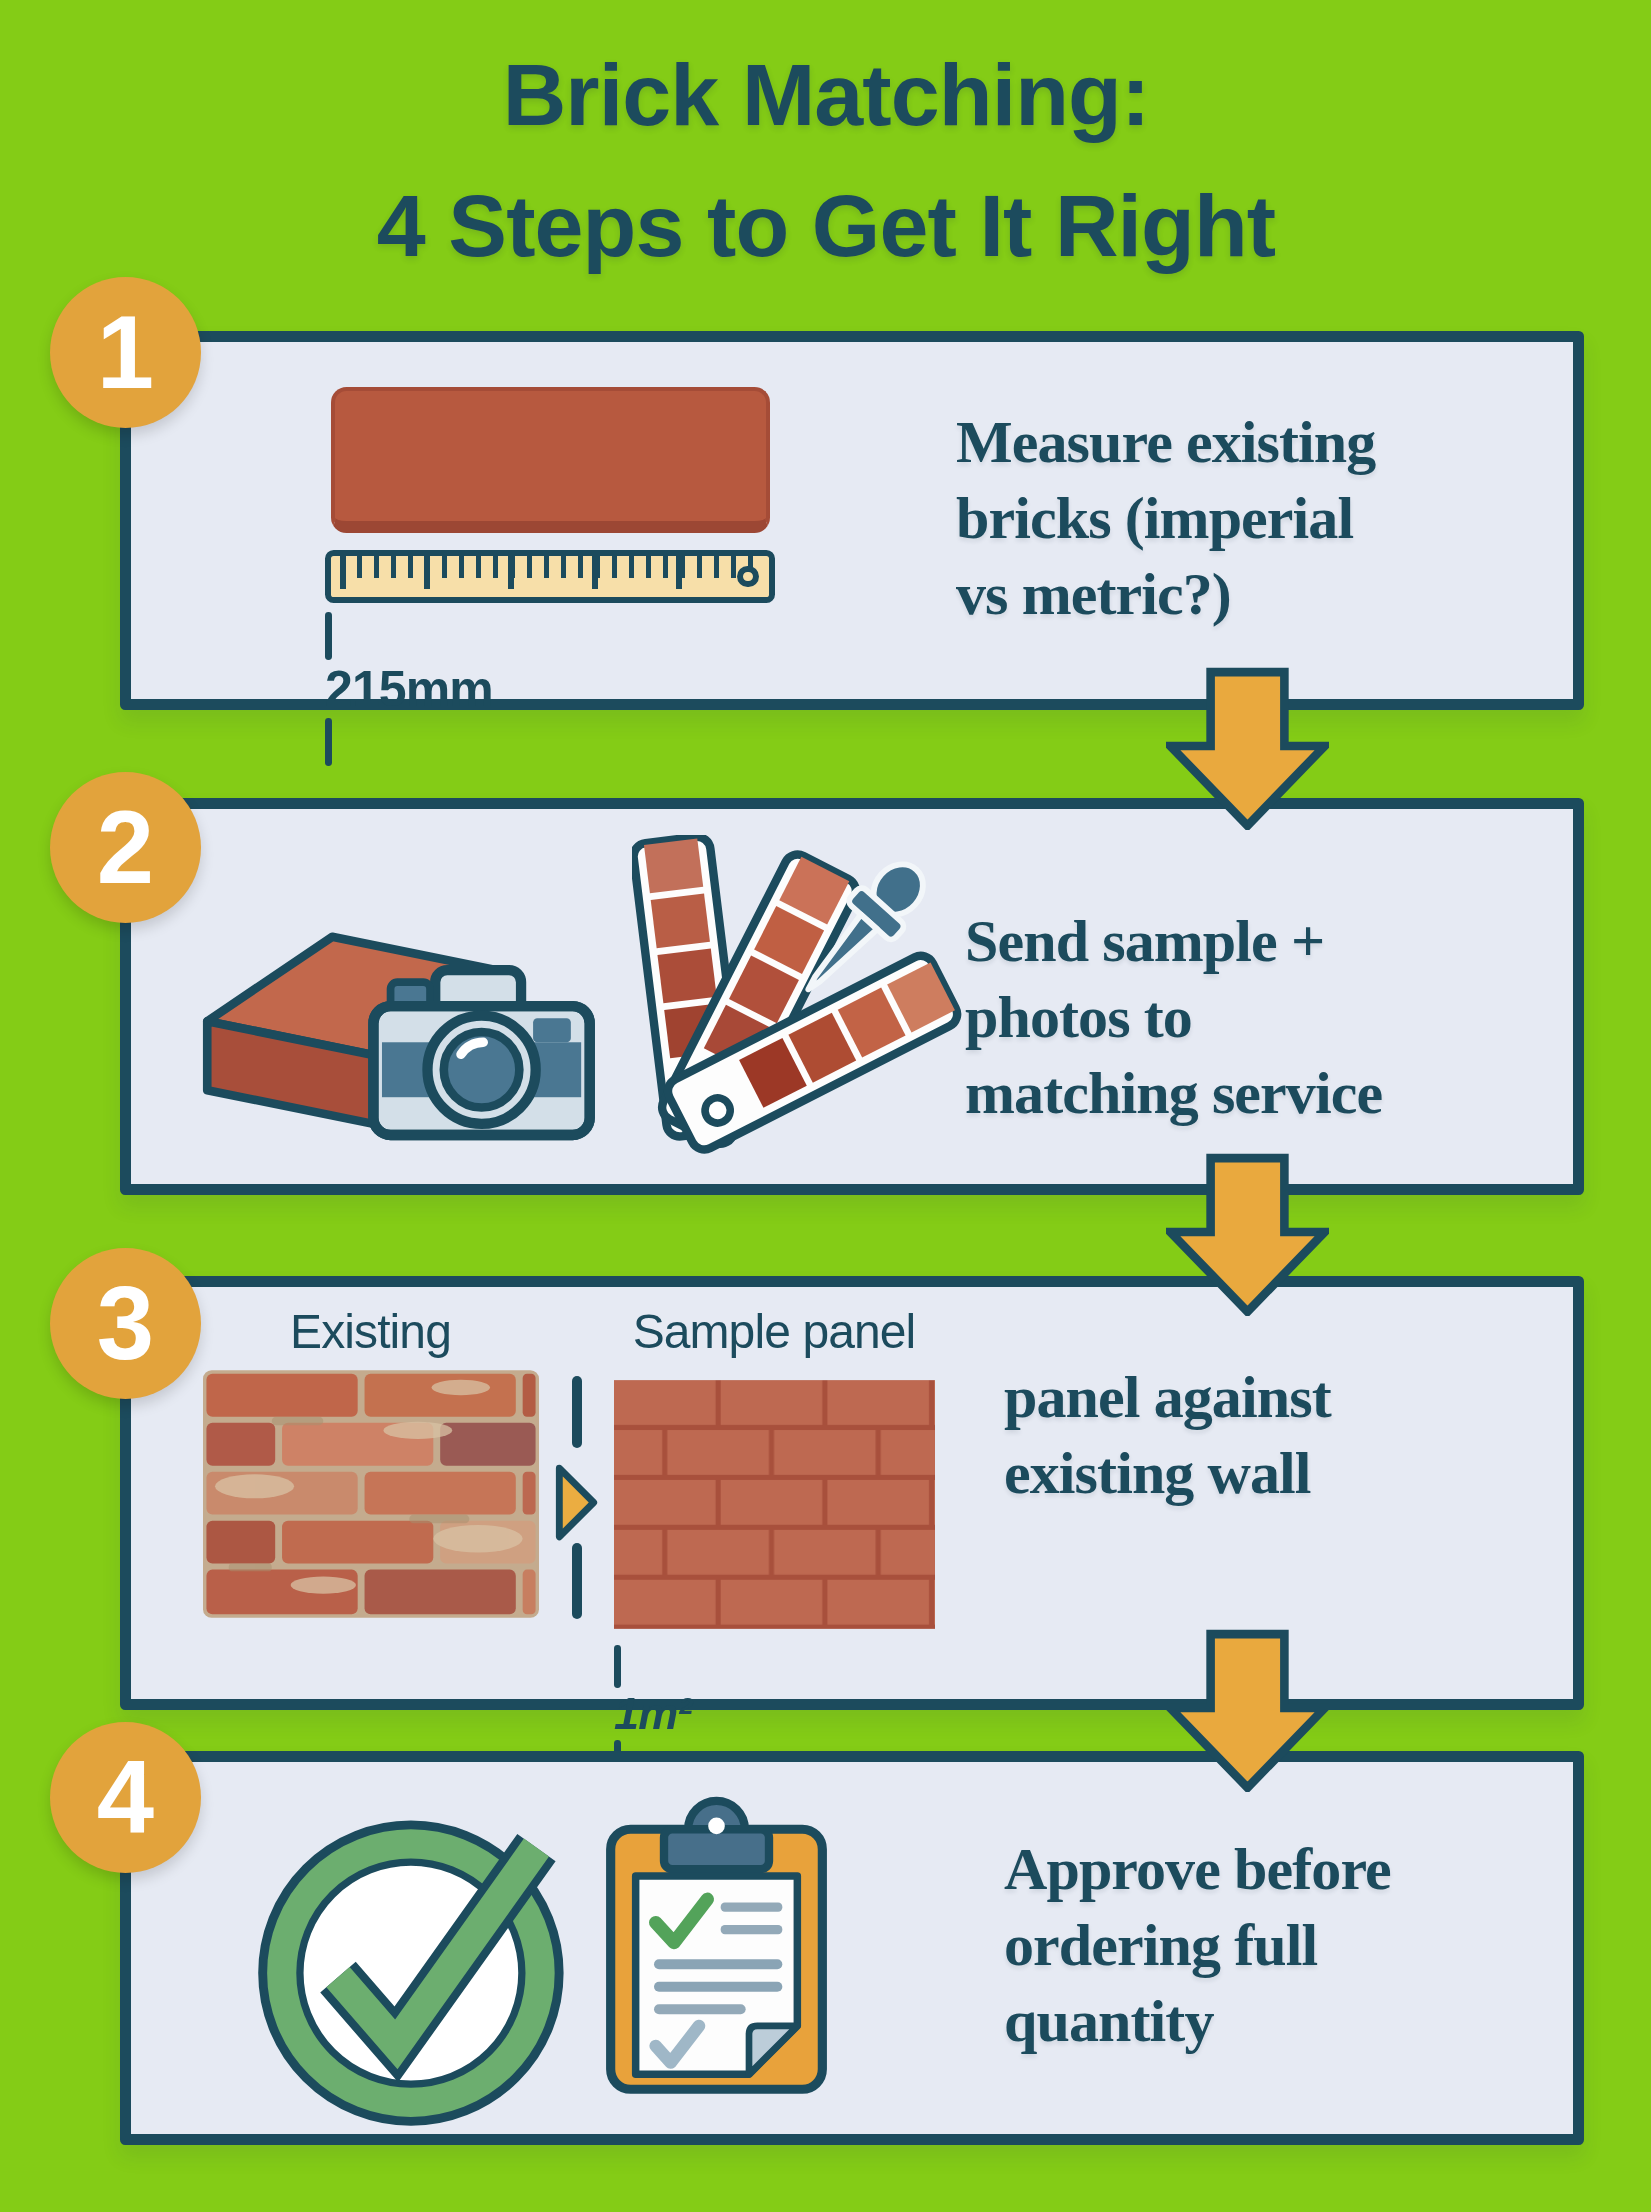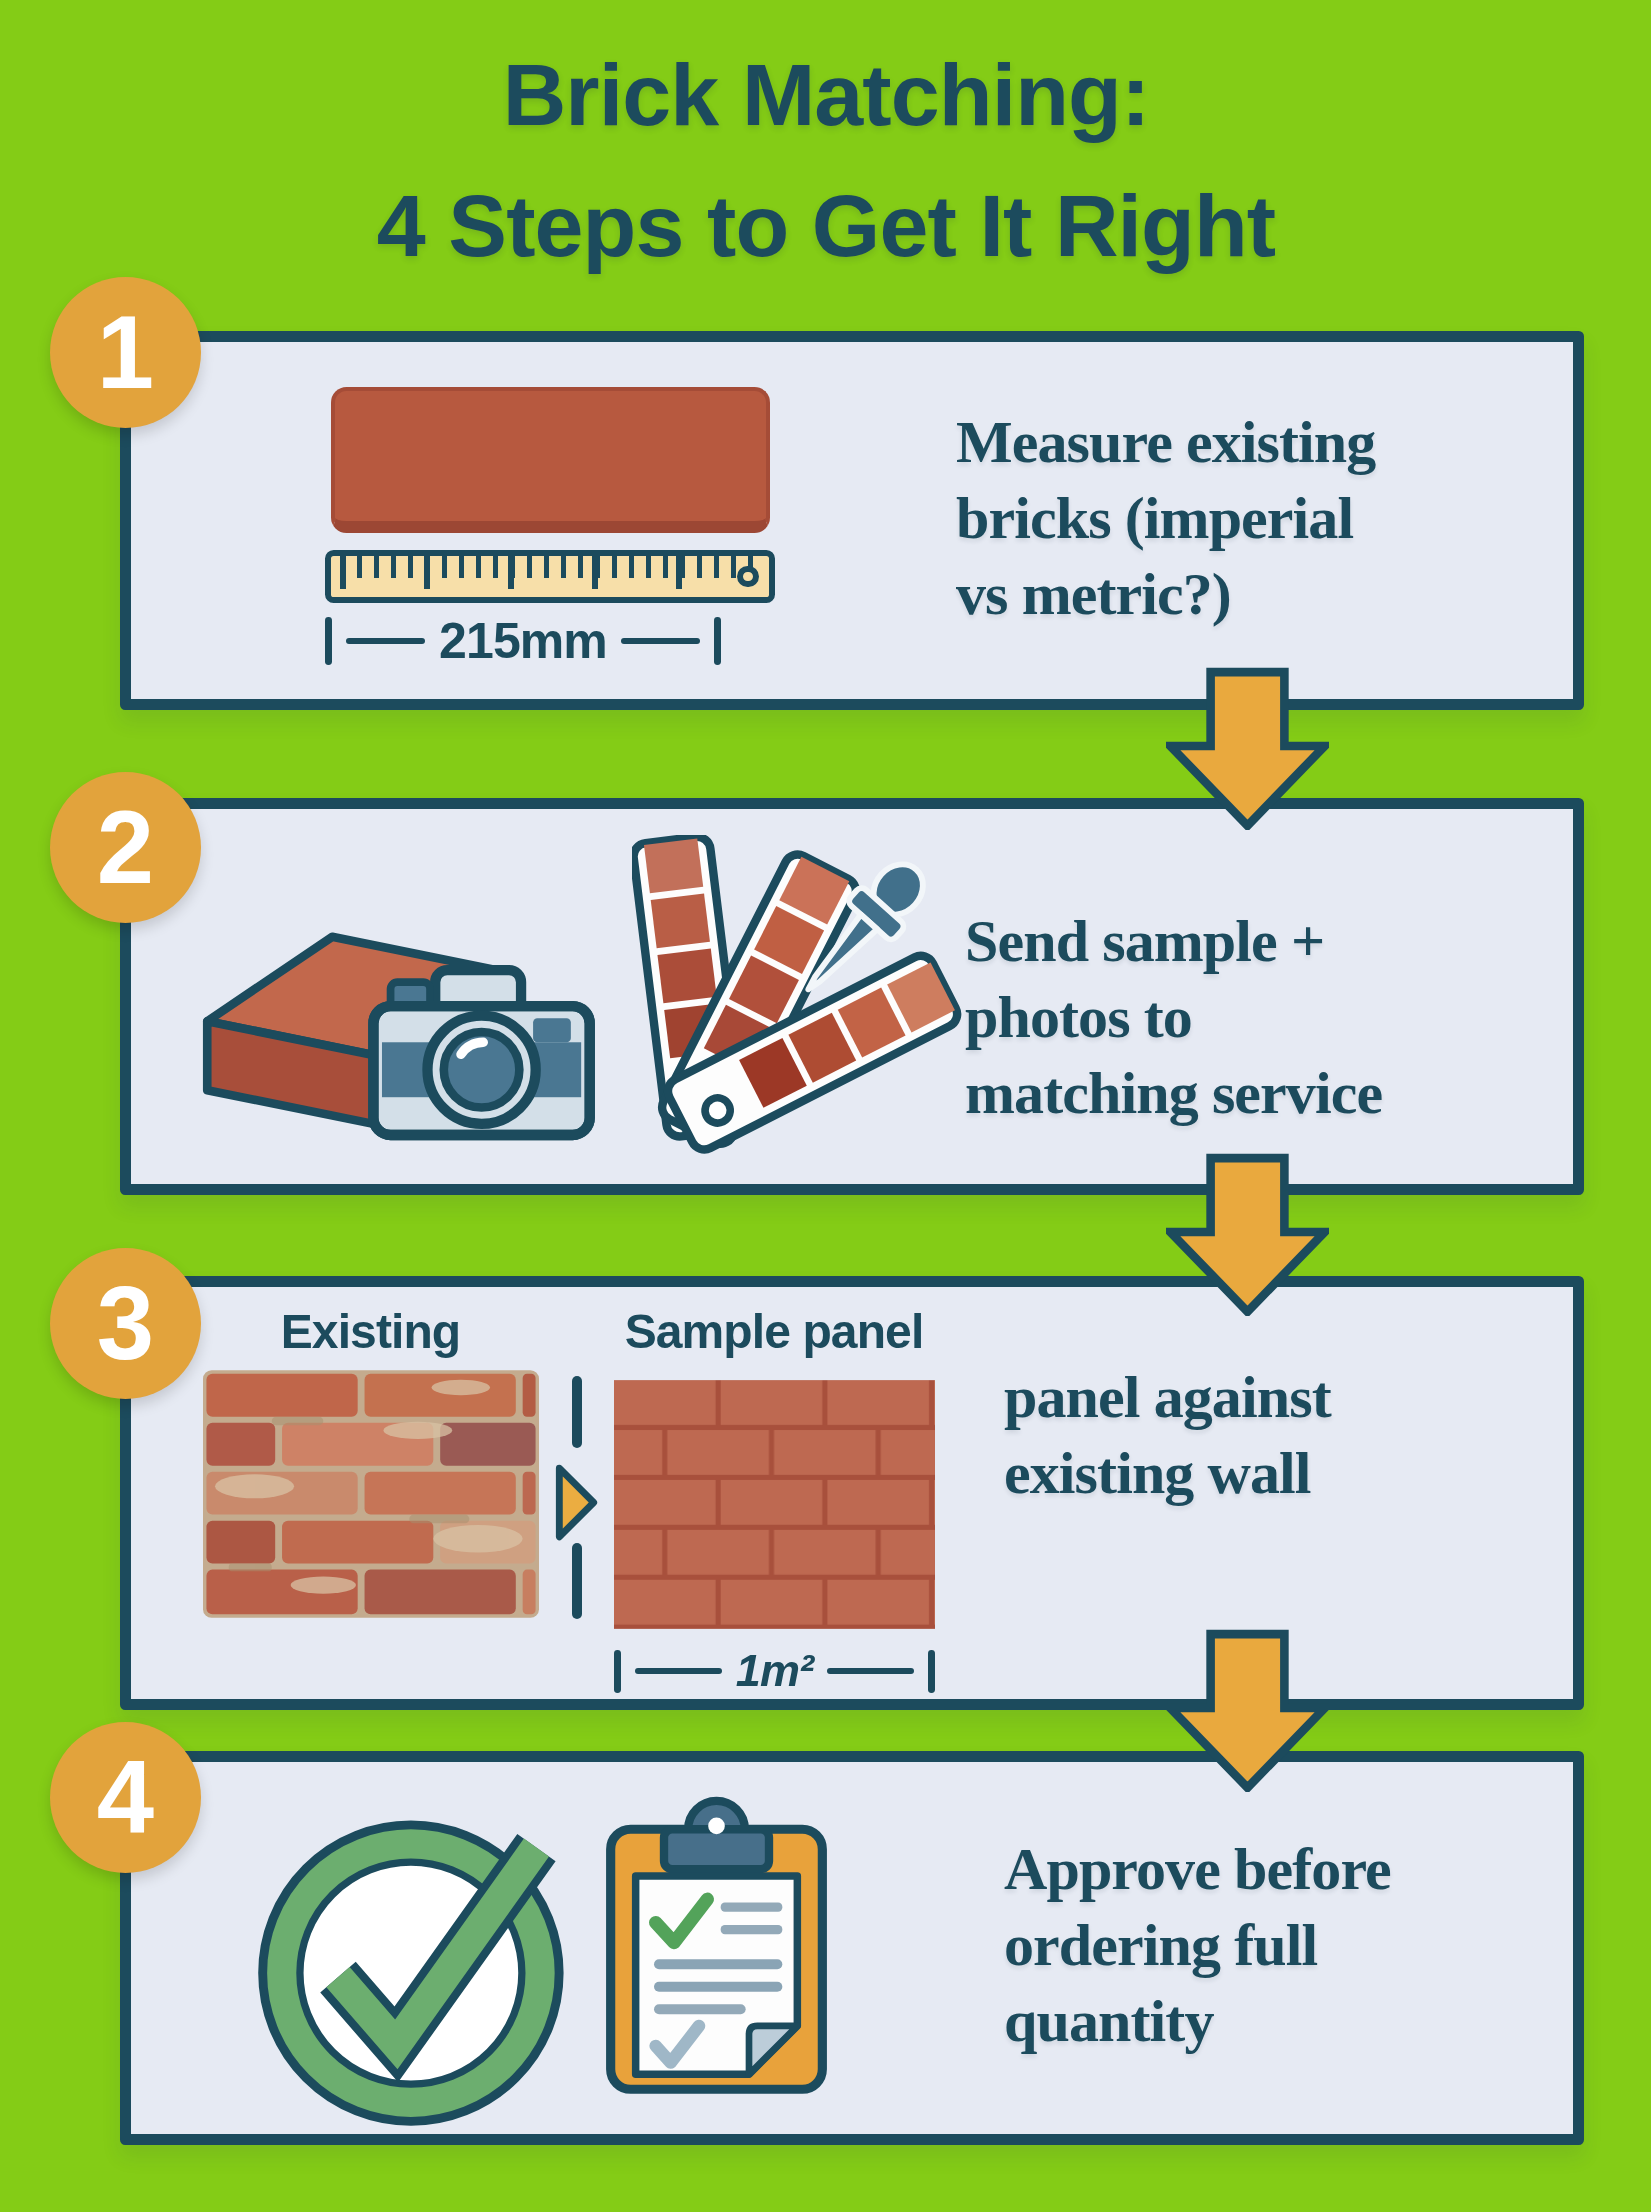--- a/index.html
+++ b/index.html
@@ -39,32 +39,32 @@
     background:#B7593F;border:4.3px solid #A54C37;border-bottom:12px solid #9C4734;
     border-radius:15.5px;box-sizing:border-box;}
   .ruler{position:absolute;left:194px;top:208px;width:450px;height:53px;
     background:#F7DFA9;border:6.9px solid #1C4B5D;border-radius:8.6px;box-sizing:border-box;}
   .ticks-short{position:absolute;top:0;left:8.6px;right:12px;height:22.4px;
     background:repeating-linear-gradient(90deg,#1C4B5D 0 5.2px,transparent 5.2px 17px);}
   .ticks-long{position:absolute;top:0;left:8.6px;right:12px;height:33px;
     background:repeating-linear-gradient(90deg,#1C4B5D 0 6px,transparent 6px 84px);}
   .ruler-hole{position:absolute;right:10.3px;top:9.5px;width:9.5px;height:9.5px;
     border:6px solid #1C4B5D;border-radius:50%;background:#F7DFA9;}
-  .dim{position:absolute;display:flex;align-items:center;color:#1C4B5D;}
+  .dim{position:absolute;display:flex;color:#1C4B5D;flex-direction:column;}
   .dim .bar{width:6.9px;height:48px;background:#1C4B5D;border-radius:3.4px;}
   .dim .line{flex:1;height:6.9px;background:#1C4B5D;border-radius:3.4px;margin:0 13.8px;}
   .dim .lab{font-weight:700;font-size:50px;letter-spacing:-0.9px;}
   #dim1{left:194px;top:270px;width:396px;}
   #dim3{left:483px;top:358px;width:321px;font-style:italic;}
   #dim3 .lab{font-size:45px;}
   #dim3 .bar{height:43px;}
   
   .abs{position:absolute;}
   
-  .wall-label{position:absolute;font-size:48px;font-weight:700;color:#1C4B5D;text-align:center;
+  .wall-label{position:absolute;font-size:48px;font-weight:400;color:#1C4B5D;text-align:center;
     letter-spacing:-0.9px;}
   #lbl-existing{left:102px;top:17px;width:275px;}
   #lbl-sample{left:471px;top:17px;width:344px;}
   .divider-dash{position:absolute;left:441px;width:9.5px;background:#1C4B5D;border-radius:5.2px;}
   #dash-a{top:89px;height:72px;}
   #dash-b{top:256px;height:76px;}
 </style>
 </head>
 <body>
 

